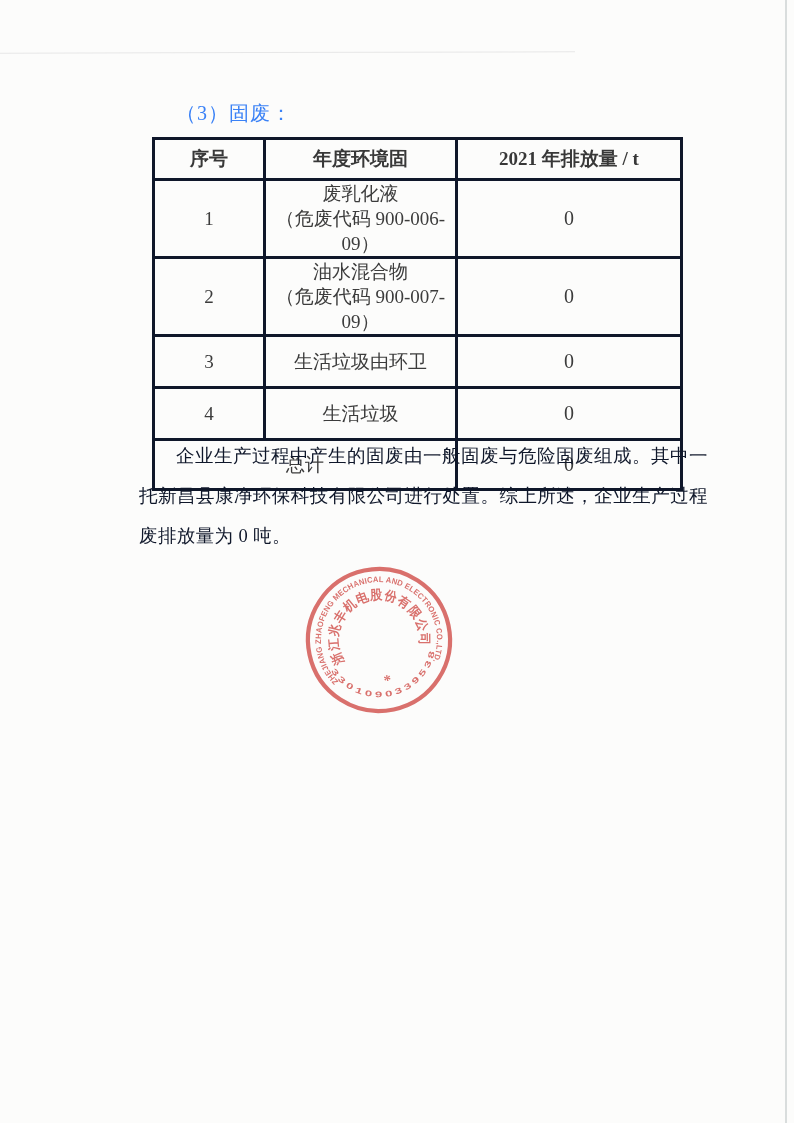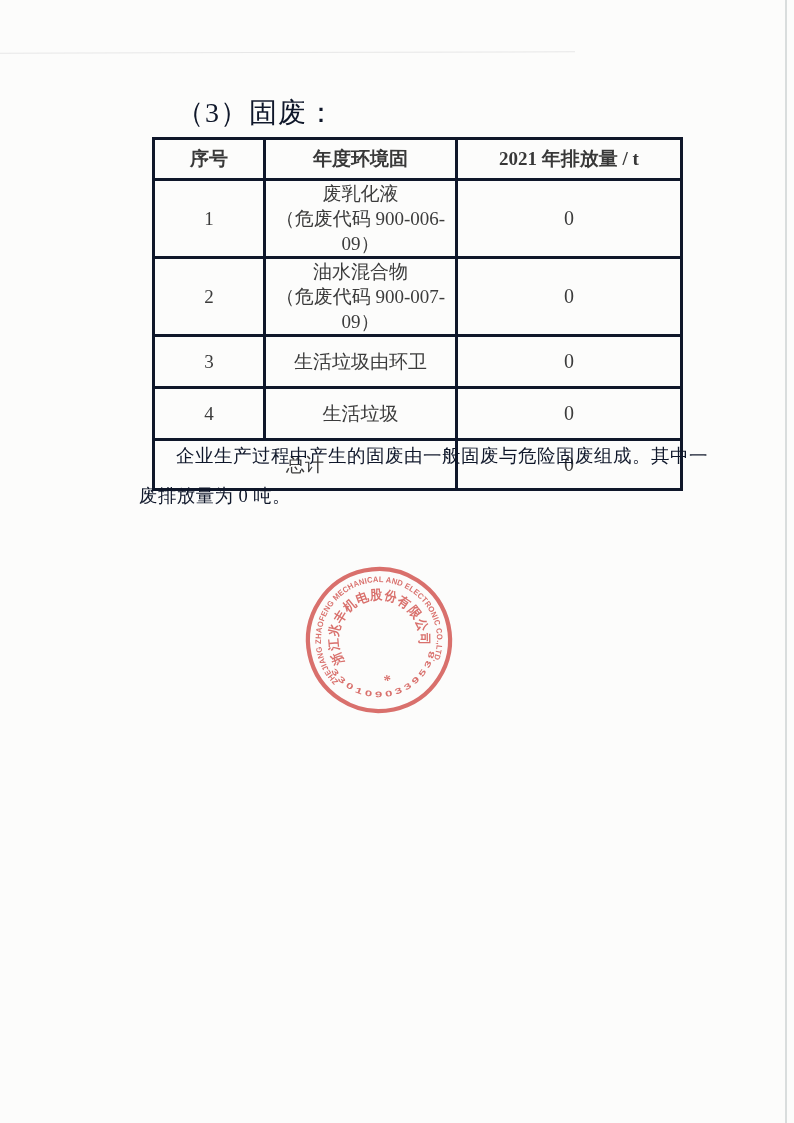--- a/index.html
+++ b/index.html
@@ -17,21 +17,21 @@
     position:absolute;left:0;top:52px;width:575px;height:1px;
     background:#e7e7e7;transform:rotate(-0.15deg);
   }
   .scan-line-right{
     position:absolute;left:785px;top:0;width:2px;height:1123px;
     background:#d9dddd;
   }
   
   .heading{
     position:absolute;left:176px;top:99px;
-    font-size:28px;line-height:28px;color:#0f172a;
+    font-size:20px;line-height:28px;color:#3b82f6;
     letter-spacing:1px;
   }
   
   .waste-table{
     position:absolute;left:152px;top:137px;
     border-collapse:collapse;table-layout:fixed;
     width:528px;
     font-size:19px;color:#3c3c3c;
   }
   .waste-table td,.waste-table th{
@@ -129,20 +129,21 @@
     </tr>
     <tr style="height:50px;padding-left:26px;">
       <td colspan="2">总计</td>
       <td class="val-cell">0</td>
     </tr>
   </tbody>
     </table>
 
   <div class="paragraph">
     <div class="p-line first">企业生产过程中产生的固废由一般固废与危险固废组成。其中一</div>
+    <div class="p-line">托新昌县康净环保科技有限公司进行处置。综上所述，企业生产过程</div>
     <div class="p-line last">废排放量为 0 吨。</div>
   </div>
 
   <div class="stamp">
     <svg viewBox="0 0 170 170" xmlns="http://www.w3.org/2000/svg">
       <g transform="rotate(-12 85 85)">
         <circle class="ring" cx="85" cy="85" r="71"></circle>
         <defs>
           <path id="arc-en-path" d="M 40.6,122.3 A 58 58 0 1 1 129.4,122.3"></path>
           <path id="arc-cn-path" d="M 47.8,102.3 A 41 41 0 1 1 122.2,102.3"></path>

